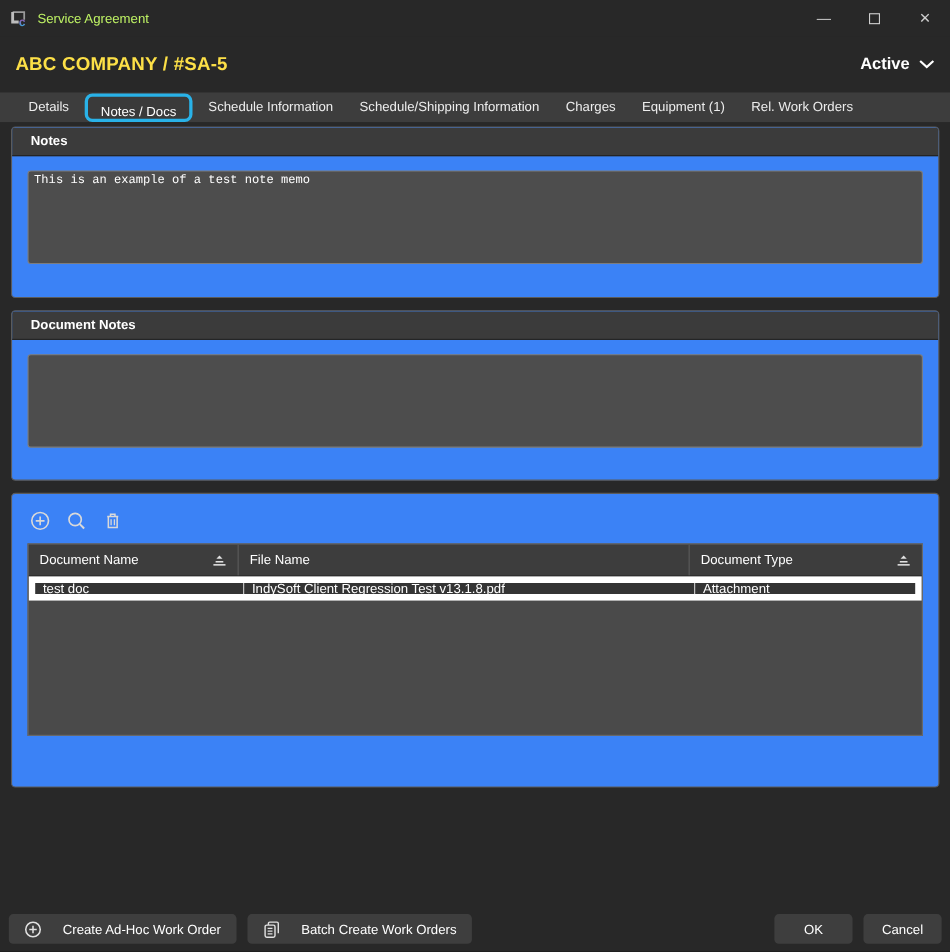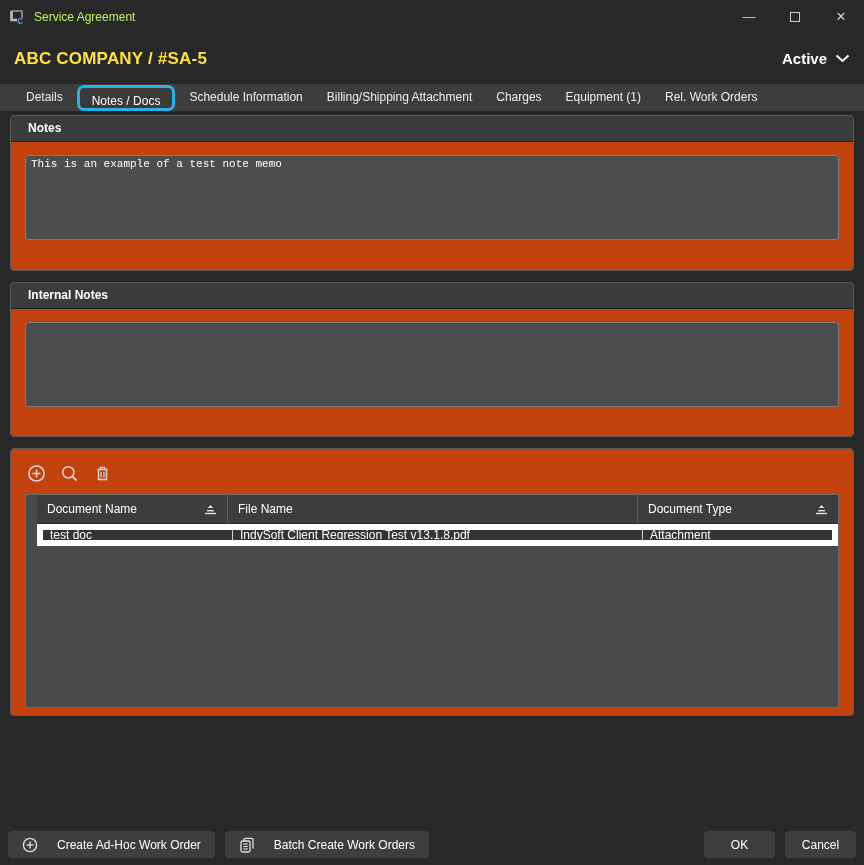--- a/index.html
+++ b/index.html
@@ -66,21 +66,21 @@
     margin: -3px 2px;
     background: #3a3a3a;
     color: #ffffff;
   }
 
   
   .groupbox {
     margin: 0 10px;
     border: 1px solid #5b5b5b;
     border-radius: 4px;
-    background: #c2410c;
+    background: #3b82f6;
     overflow: hidden;
   }
   .groupbox-header {
     height: 26px; line-height: 25px;
     background: #3b3b3b;
     border-bottom: 1px solid #232323;
     padding: 0 17px;
     font-size: 12px; font-weight: 700; color: #ffffff;
   }
   .groupbox-body { padding: 13px 14px; }
@@ -106,23 +106,22 @@
   .doc-toolbar {
     display: flex; align-items: center; gap: 14px;
     padding: 2px 2px 11px 2px;
   }
   .tool-icon { width: 19px; height: 19px; display: inline-flex; cursor: default; }
 
   
   .doc-table {
     border: 1px solid #6b6b6b;
     background: #4a4a4a;
-    height: 214px;
+    height: 175px;
     overflow: hidden;
-    padding-left: 11px;
   }
   .tbl-header { display: flex; height: 29px; background: #3d3d3d; border-bottom: 1px solid #2a2a2a; }
   .tbl-col {
     display: flex; align-items: center;
     padding: 0 10px;
     font-size: 12px; color: #ffffff;
     border-right: 1px solid #5c5c5c;
     cursor: default;
   }
   .col-docname { width: 191px; }
@@ -201,35 +200,35 @@
             <polyline points="1.5,1.5 7.5,7 13.5,1.5" fill="none" stroke="#ffffff" stroke-width="2"></polyline>
           </svg>
       </span>
     </div>
   </div>
 
   <div class="tabbar">
     <div class="tab">Details</div>
     <div class="tab selected">Notes / Docs</div>
     <div class="tab">Schedule Information</div>
-    <div class="tab">Billing/Shipping Attachment</div>
+    <div class="tab">Schedule/Shipping Information</div>
     <div class="tab">Charges</div>
     <div class="tab">Equipment (1)</div>
     <div class="tab">Rel. Work Orders</div>
   </div>
 
   <div class="groupbox notes-group">
     <div class="groupbox-header">Notes</div>
     <div class="groupbox-body">
       <textarea class="memo" spellcheck="false" style="">This is an example of a test note memo</textarea>
     </div>
   </div>
 
   <div class="groupbox internal-group">
-    <div class="groupbox-header">Internal Notes</div>
+    <div class="groupbox-header">Document Notes</div>
     <div class="groupbox-body">
       <textarea class="memo" spellcheck="false" style=""></textarea>
     </div>
   </div>
 
   <div class="groupbox documents-group">
     <div class="groupbox-body">
 
       <div class="doc-toolbar">
         <span class="tool-icon">

